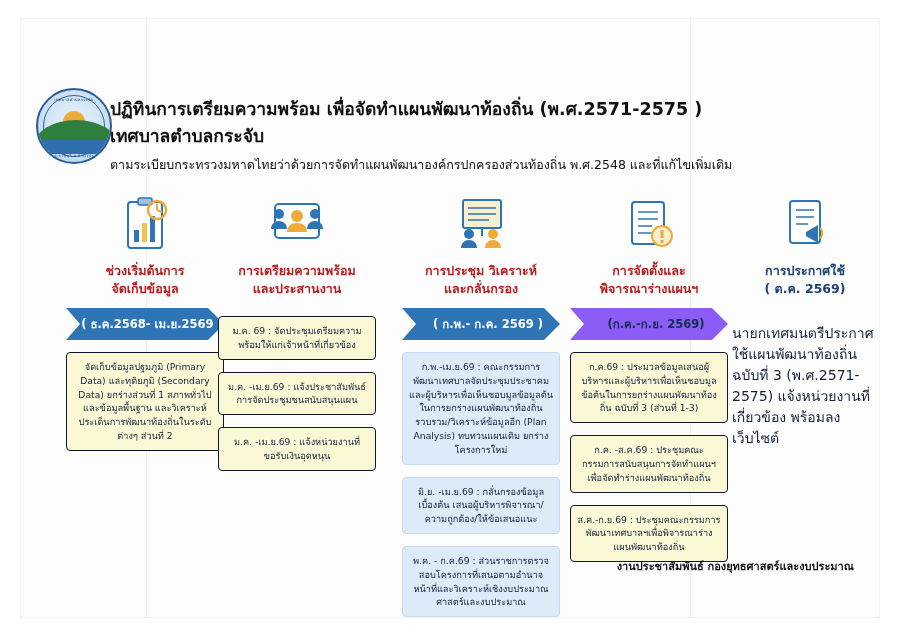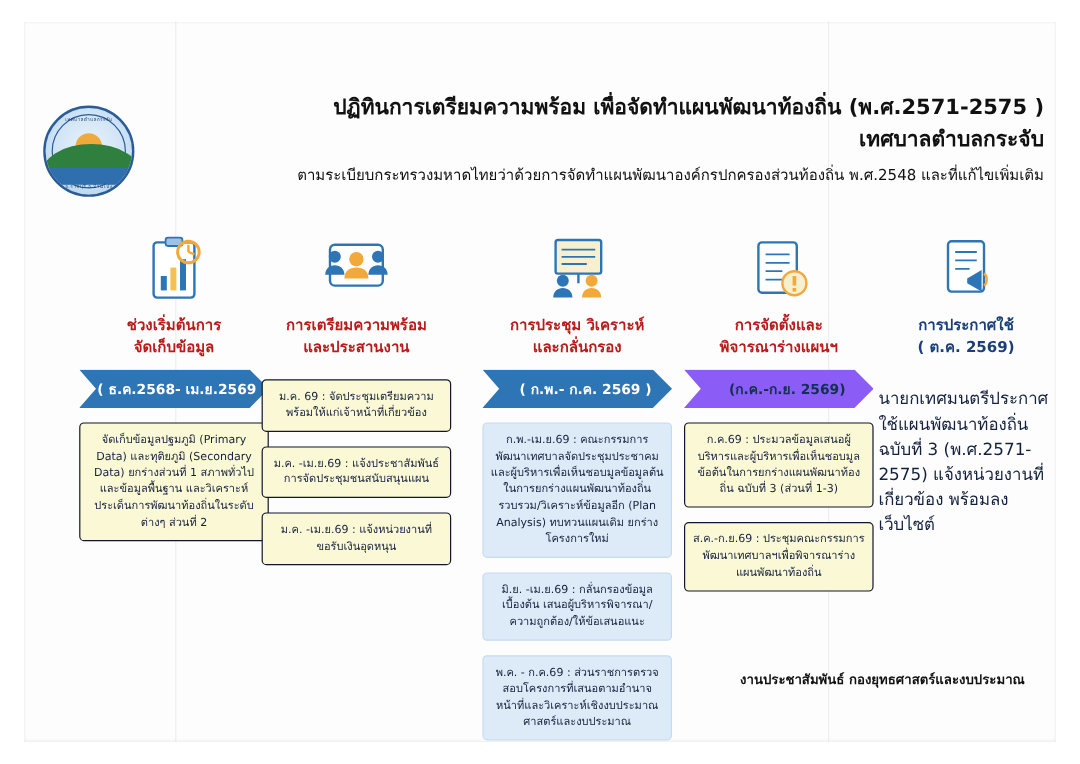--- a/index.html
+++ b/index.html
@@ -81,23 +81,23 @@
     color: #1e3f6b;
     letter-spacing: 0.3px;
   }
   .logo .toptext { top: 6px; }
   .logo .bottomtext { bottom: 3px; }
 
   
   .title-block {
     position: absolute;
     left: 110px;
-    top: 77px;
+    top: 96px;
     width: 760px;
-    text-align: right;
+    text-align: left;
   }
   .title-line1 {
     font-size: 17.5px;
     font-weight: bold;
     color: #111111;
     line-height: 1.55;
   }
   .title-line2 {
     font-size: 17.5px;
     font-weight: bold;
@@ -311,20 +311,21 @@
           <line x1="16" y1="37" x2="30" y2="37" stroke="#2e75b6" stroke-width="1.5"></line>
           <circle cx="40" cy="40" r="10" fill="#f7f0cf" stroke="#f2a93b" stroke-width="2"></circle>
           <rect x="38.5" y="34" width="3" height="8" fill="#f2a93b"></rect>
           <rect x="38.5" y="44" width="3" height="3" fill="#f2a93b"></rect>
         </svg>
       </div>
       <div class="col-head">การจัดตั้งและ<br>พิจารณาร่างแผนฯ</div>
       <div class="arrow pale">(ก.ค.-ก.ย. 2569)</div>
       <div class="cards">
         <div class="card">ก.ค.69 : ประมวลข้อมูลเสนอผู้บริหารและผู้บริหารเพื่อเห็นชอบมูลข้อต้นในการยกร่างแผนพัฒนาท้องถิ่น ฉบับที่ 3 (ส่วนที่ 1-3)</div>
+        <div class="card">ก.ค. -ส.ค.69 : ประชุมคณะกรรมการสนับสนุนการจัดทำแผนฯเพื่อจัดทำร่างแผนพัฒนาท้องถิ่น</div>
         <div class="card">ส.ค.-ก.ย.69 : ประชุมคณะกรรมการพัฒนาเทศบาลฯเพื่อพิจารณาร่างแผนพัฒนาท้องถิ่น</div>
       </div>
     </div>
 
     <div class="col col-4">
       <div class="icon-wrap">
         <svg width="54" height="58" viewBox="0 0 54 58">
           <rect x="12" y="5" width="30" height="42" rx="3" fill="#ffffff" stroke="#2e75b6" stroke-width="2"></rect>
           <line x1="18" y1="14" x2="36" y2="14" stroke="#2e75b6" stroke-width="1.5"></line>
           <line x1="18" y1="21" x2="36" y2="21" stroke="#2e75b6" stroke-width="1.5"></line>

